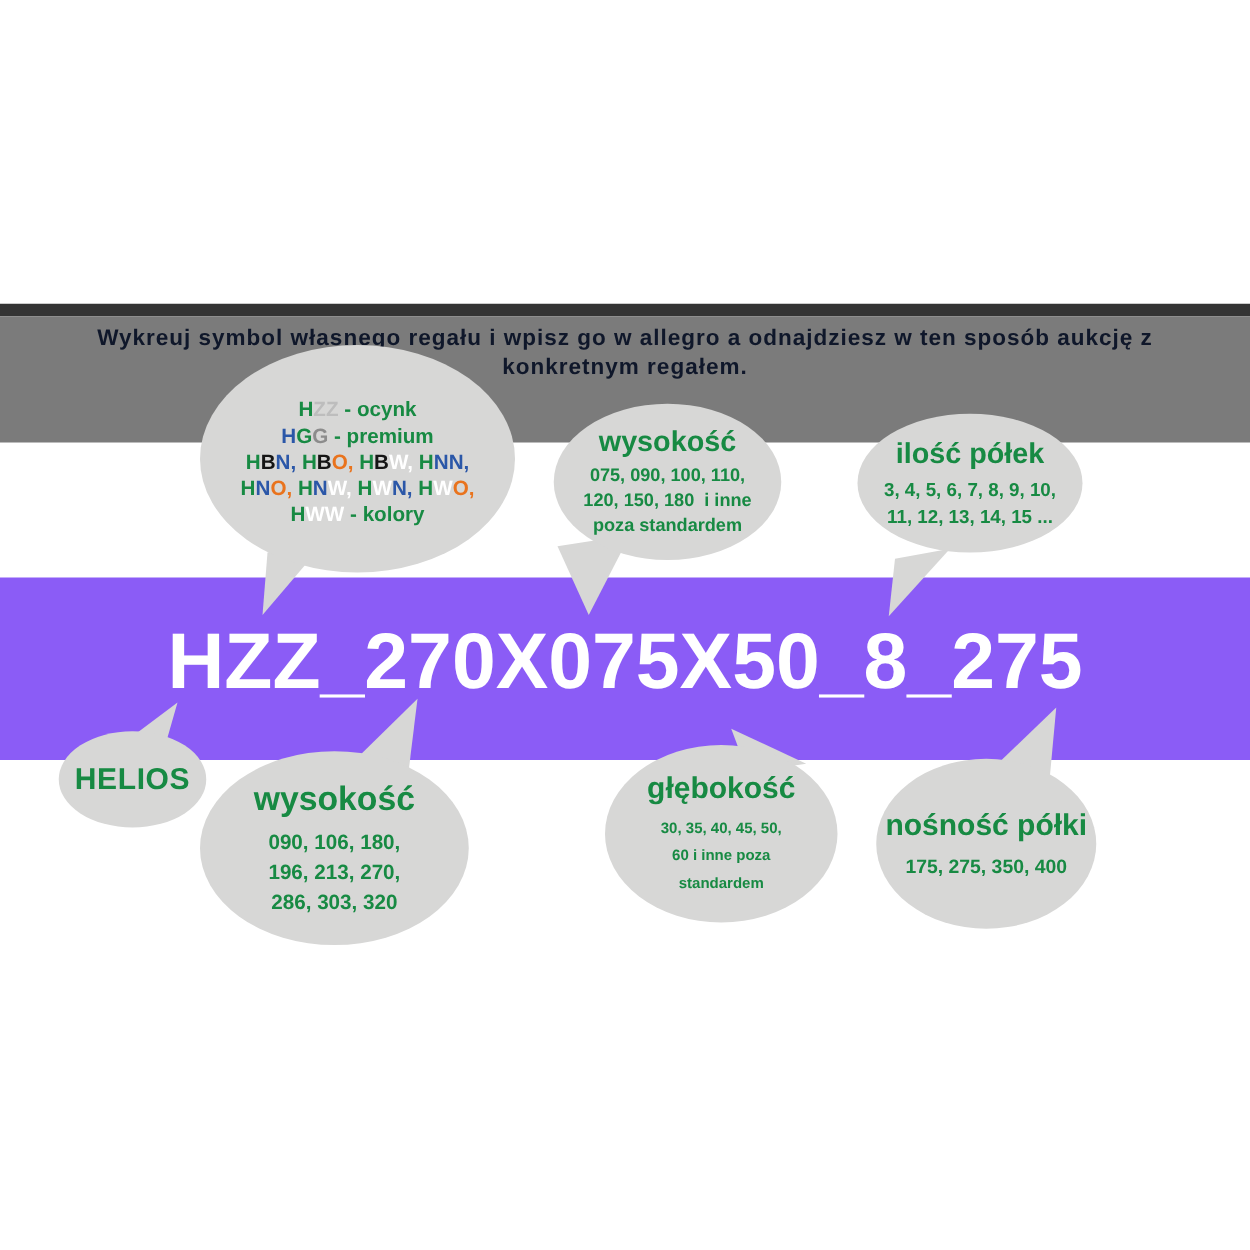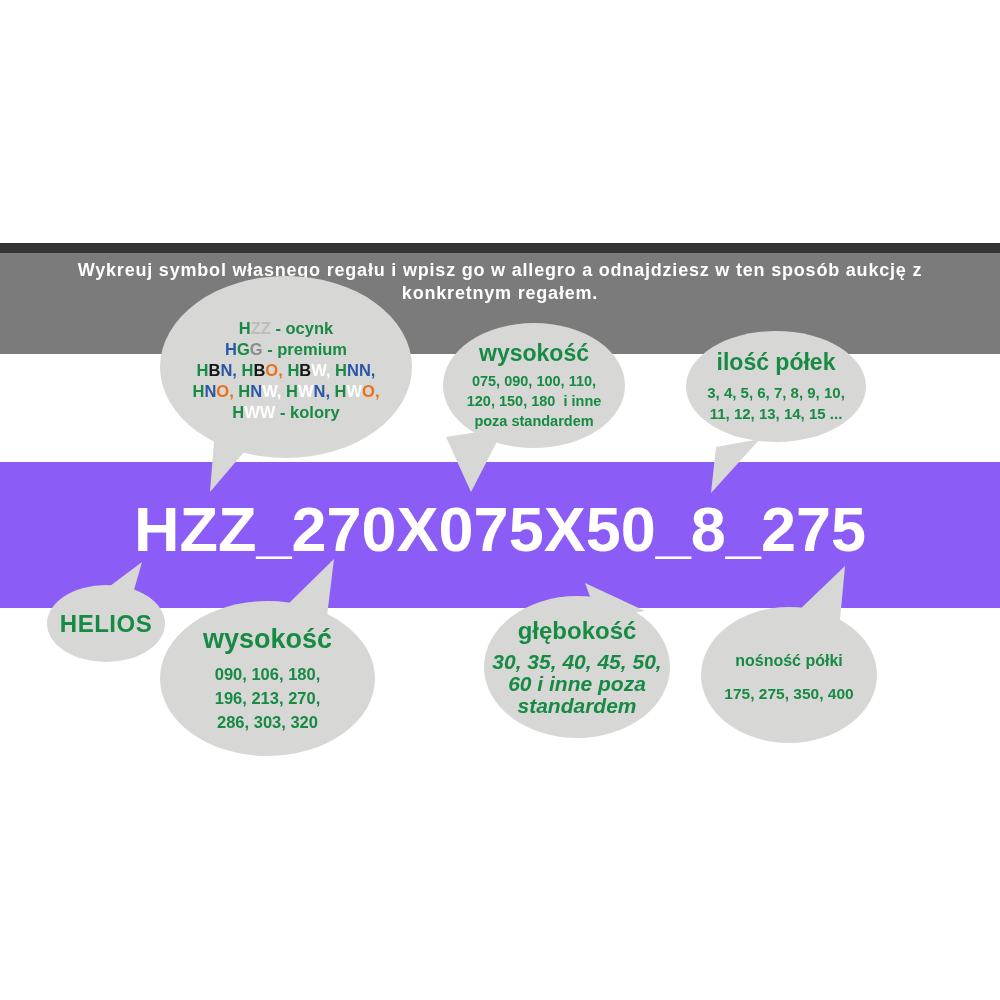--- a/index.html
+++ b/index.html
@@ -6,21 +6,21 @@
   body{
     width:1000px;height:1000px;background:#ffffff;position:relative;overflow:hidden;
     font-family:"Liberation Sans","DejaVu Sans",sans-serif;
   }
   .stage{position:absolute;inset:0;width:1000px;height:1000px;}
 
   
   .top-strip{position:absolute;left:0;top:243px;width:1000px;height:10px;background:#343434;z-index:1;}
   .banner{position:absolute;left:0;top:253px;width:1000px;height:101px;background:#7b7b7b;z-index:1;
           display:flex;flex-direction:column;align-items:center;justify-content:flex-start;padding-top:6px;box-sizing:border-box;}
-  .banner .bline{color:#ffffff;font-weight:700;font-size:18px;letter-spacing:0.8px;line-height:23px;white-space:nowrap;}
+  .banner .bline{color:#0f172a;font-weight:700;font-size:18px;letter-spacing:0.8px;line-height:23px;white-space:nowrap;}
 
   .code-band{position:absolute;left:0;top:462px;width:1000px;height:146px;background:#8b5cf6;z-index:2;
              display:flex;align-items:center;justify-content:center;}
   .code-text{color:#ffffff;font-weight:700;font-size:63px;letter-spacing:0px;line-height:1;transform:translateY(-6px);white-space:nowrap;}
 
   
   .tails{position:absolute;inset:0;z-index:3;pointer-events:none;}
   .tails polygon{fill:#d7d7d6;}
 
   
@@ -43,24 +43,24 @@
 
   .bubble-helios{left:47px;top:585px;width:118px;height:77px;}
   .bubble-helios .title{font-size:24px;line-height:26px;letter-spacing:0.5px;}
 
   .bubble-wys{left:160px;top:601px;width:215px;height:155px;}
   .bubble-wys .title{font-size:27px;line-height:30px;}
   .bubble-wys .values{margin-top:8px;font-size:16.5px;line-height:24px;}
 
   .bubble-gleb{left:484px;top:596px;width:186px;height:142px;}
   .bubble-gleb .title{font-size:24px;line-height:27px;}
-  .bubble-gleb .values{margin-top:7px;font-size:21px;line-height:22px;font-style:italic;}
+  .bubble-gleb .values{margin-top:7px;font-size:12px;line-height:22px;}
 
   .bubble-nosn{left:701px;top:607px;width:176px;height:136px;}
-  .bubble-nosn .title{font-size:16px;line-height:27px;}
+  .bubble-nosn .title{font-size:24px;line-height:27px;}
   .bubble-nosn .values{margin-top:9px;font-size:15.5px;line-height:21px;}
 </style>
 </head>
 <body>
 
 <div class="stage">
 
   <div class="top-strip"></div>
 
   <div class="banner">

